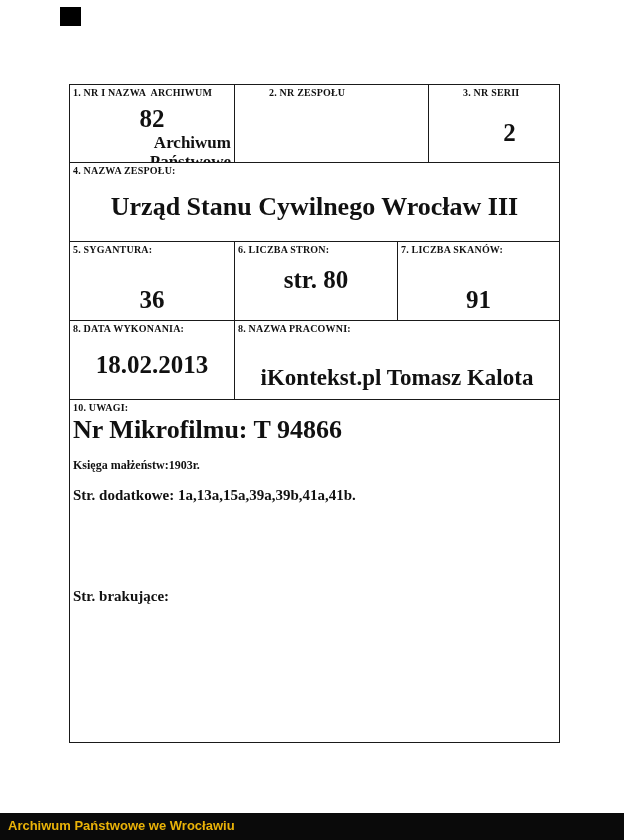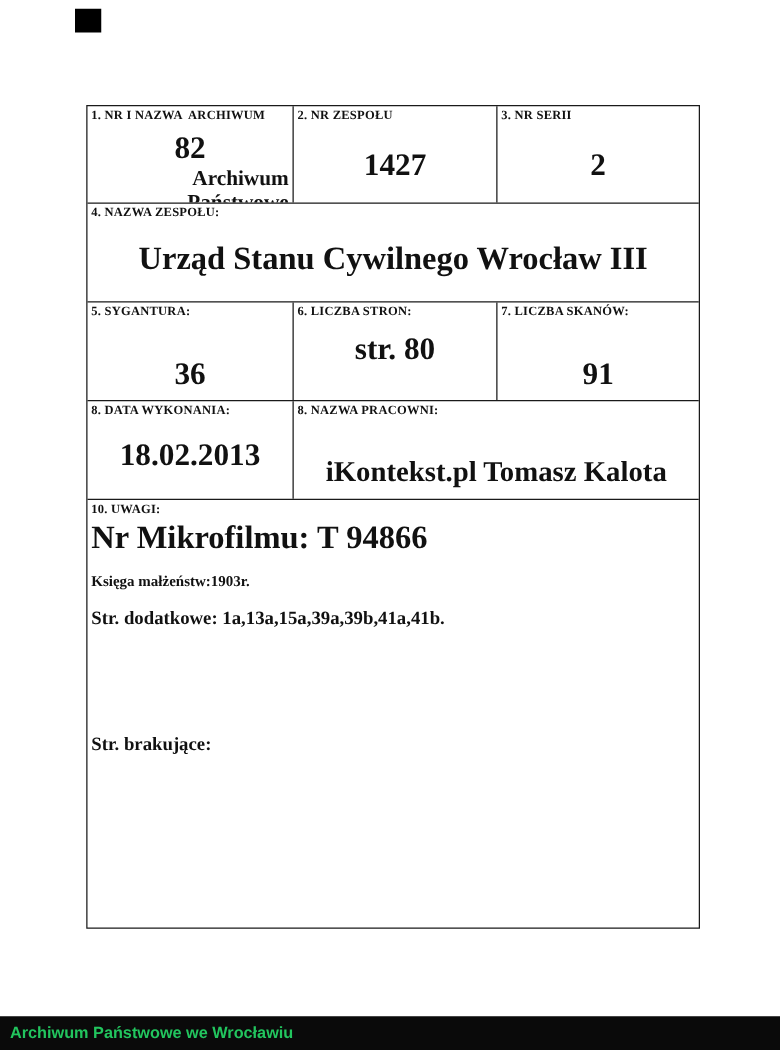--- a/index.html
+++ b/index.html
@@ -29,21 +29,21 @@
     box-sizing: border-box;
     background: #ffffff;
   }
   .row {
     display: flex;
     border-bottom: 1px solid #1a1a1a;
     box-sizing: border-box;
     flex: 0 0 auto;
   }
   .row:last-child { border-bottom: none; flex: 1 1 auto; }
-  .r1 { height: 78px; }
+  .r1 { height: 78px; gap: 31px; }
   .r2 { height: 79px; }
   .r3 { height: 79px; }
   .r4 { height: 79px; }
 
   .cell {
     border-right: 1px solid #1a1a1a;
     box-sizing: border-box;
     padding: 2px 3px;
     overflow: hidden;
   }
@@ -87,21 +87,21 @@
     position: absolute;
     left: 0; top: 813px;
     width: 624px; height: 27px;
     background: #0a0a0a;
     display: flex;
     align-items: center;
     box-sizing: border-box;
     padding: 0 0 3px 8px;
   }
   .footer-bar span {
-    color: #22c55e;
+    color: #eab308;
     font-family: "Liberation Sans", "DejaVu Sans", sans-serif;
     font-weight: bold;
     font-size: 13px;
   }
 </style>
 </head>
 <body>
 
 <div class="corner-mark"></div>
 
@@ -109,21 +109,20 @@
 
   <div class="row r1">
     <div class="cell c-a">
       <div class="cell-label">1. NR I NAZWA  ARCHIWUM</div>
       <div class="val val-xl mt-big82">82</div>
       <div class="val val-md">Archiwum Państwowe</div>
 
     </div>
     <div class="cell c-b">
       <div class="cell-label">2. NR ZESPOŁU</div>
-      <div class="val val-xl mt-1427">1427</div>
     </div>
     <div class="cell c-c">
       <div class="cell-label">3. NR SERII</div>
       <div class="val val-xl mt-seria">2</div>
     </div>
   </div>
 
   <div class="row r2">
     <div class="cell c-full">
       <div class="cell-label">4. NAZWA ZESPOŁU:</div>

